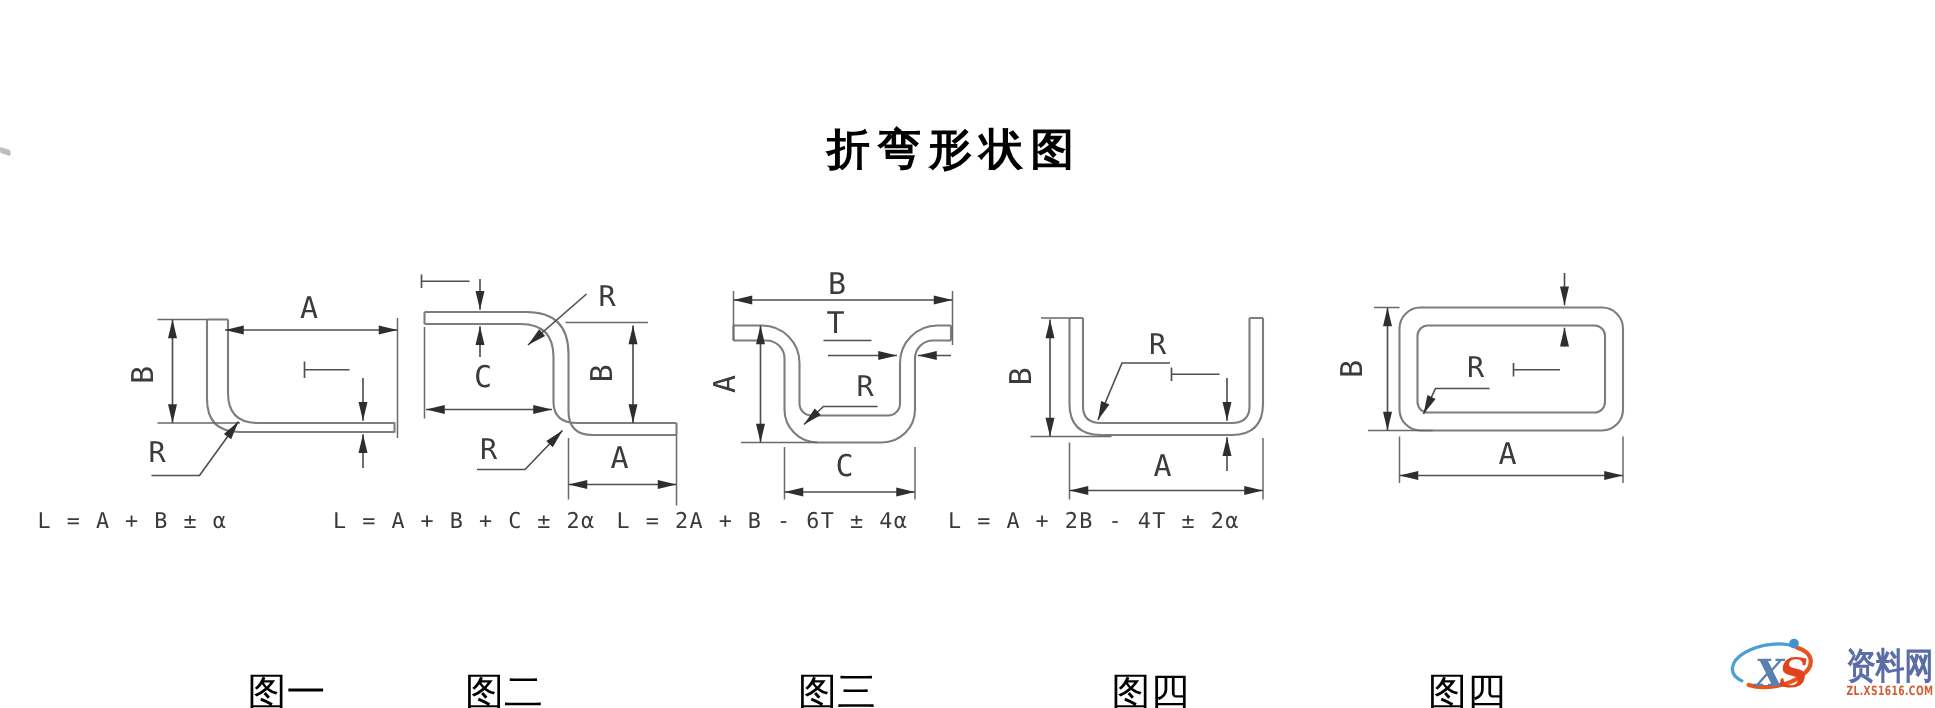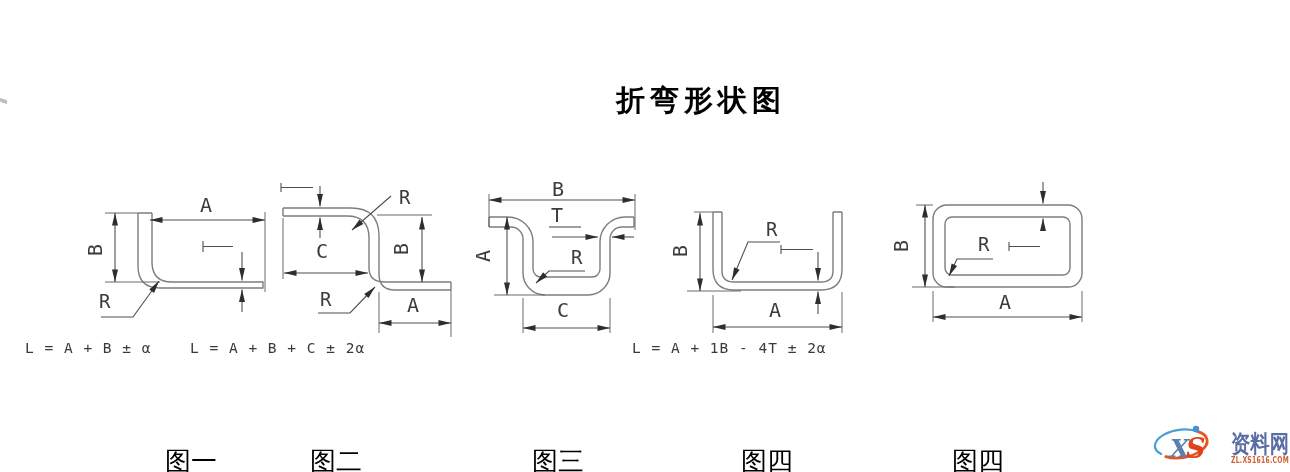--- a/index.html
+++ b/index.html
@@ -1,18 +1,18 @@
 <!DOCTYPE html>
 <html><head>
 <meta charset="utf-8">
 <style>
   html,body{margin:0;padding:0;background:#fff;}
   .canvas{position:relative;width:1290px;height:472px;background:#ffffff;overflow:hidden;
           font-family:"Liberation Sans",sans-serif;}
-  .title{position:absolute;top:84px;left:551px;width:300px;text-align:center;
+  .title{position:absolute;top:84px;left:551px;width:300px;text-align:left;
          font-family:"Liberation Serif",serif;font-size:29px;font-weight:600;
          letter-spacing:5px;color:#000;white-space:nowrap;line-height:1.15;}
   .formula{position:absolute;top:339px;width:320px;text-align:left;
            font-family:"DejaVu Sans Mono",monospace;font-size:14.5px;letter-spacing:1px;
            color:#3a3a3a;white-space:nowrap;line-height:18px;}
   .caption{position:absolute;top:401px;width:120px;text-align:center;
            font-family:"Liberation Serif",serif;font-size:26px;color:#000;white-space:nowrap;margin-top:43px;}
   .drawings{position:absolute;left:0;top:0;}
   .profile{fill:none;stroke:#7d7d7d;stroke-width:1.4px;}
   .dim{fill:none;stroke:#4f4f4f;stroke-width:1.1px;}
@@ -124,22 +124,23 @@
       <path class="dim" marker-end="url(#arr)" d="M1043,231 V218.5"></path>
       <path class="dim" d="M1009,242 V251 M1009,246.5 H1040"></path>
       <path class="dim" marker-end="url(#arr)" d="M993,259 H957 L949,276"></path>
       <text class="lbl" transform="translate(908,252) rotate(-90)">B</text>
       <text class="lbl lblR" x="978" y="251">R</text>
       <text class="lbl" x="999" y="309">A</text>
     </g>
   </svg>
 
   <div class="formula" style="left:25px">L = A + B ± α</div>
-  <div class="formula" style="left:190px">L = A + B + C ± 2α</div>
-  <div class="formula" style="left:632px">L = A + 1B - 4T ± 2α</div>
+  <div class="formula" style="left:222px">L = A + B + C ± 2α</div>
+  <div class="formula" style="left:411px">L = 2A + B - 6T ± 4α</div>
+  <div class="formula" style="left:632px">L = A + 2B - 4T ± 2α</div>
 
   <div class="caption" style="left:131px">图一</div>
   <div class="caption" style="left:276px">图二</div>
   <div class="caption" style="left:498px">图三</div>
   <div class="caption" style="left:707px">图四</div>
   <div class="caption" style="left:918px">图四</div>
 
   <svg class="wm" width="140" height="54" viewBox="0 0 140 54">
     <g transform="rotate(-10 33 27)">
       <path d="M10,32 A24,12.5 0 0 1 50,16.5" fill="none" stroke="#4a9fd4" stroke-width="2.2" stroke-linecap="round"></path>

